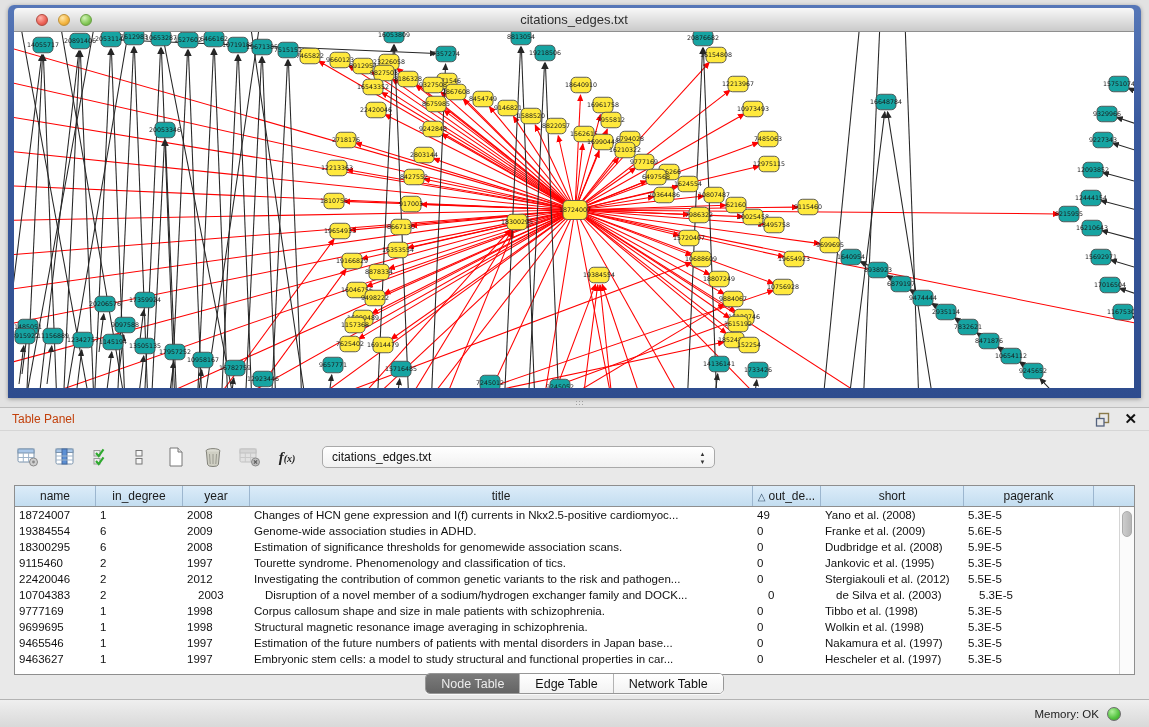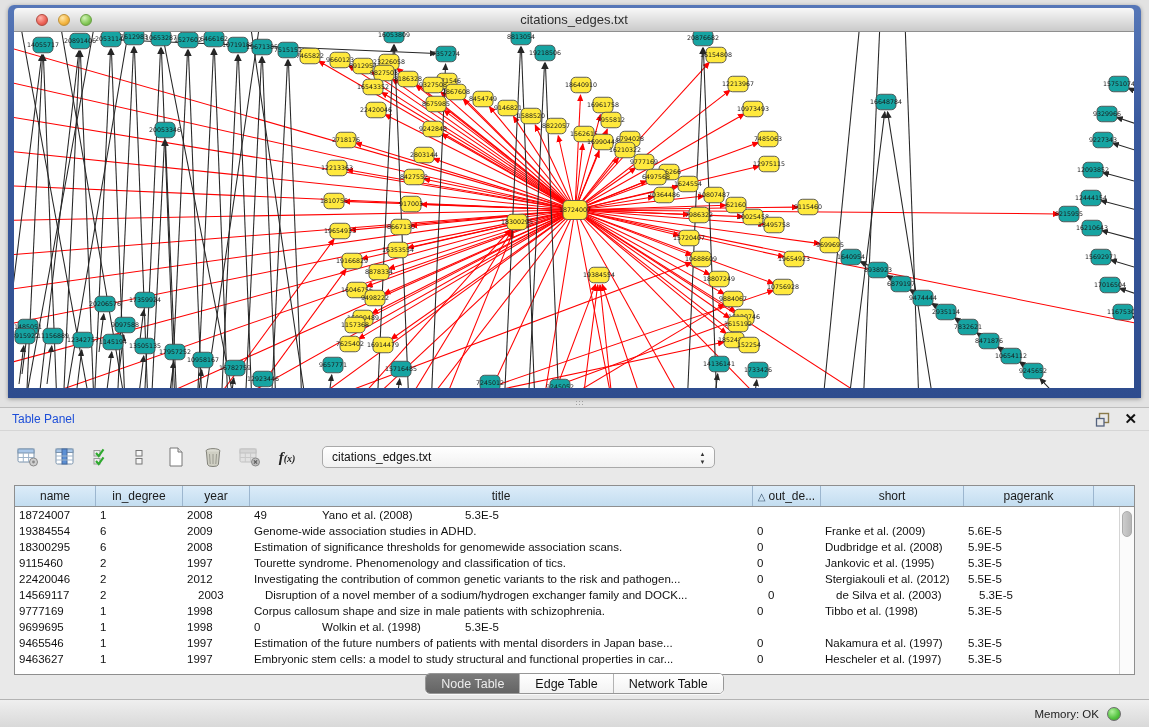--- a/index.html
+++ b/index.html
@@ -24,21 +24,21 @@
   
   #divider { position:absolute; left:0; top:398px; width:1149px; height:9px; }
   #divider .grip { position:absolute; left:50%; top:2px; width:10px; height:5px;
     background:radial-gradient(circle,#9a9a9a 30%,transparent 32%) 0 0/3px 3px; opacity:.9; }
 
   
   #table-panel { position:absolute; left:0; top:407px; width:1149px; height:292px;
     background:#e9e9e9; border-top:1px solid #bdbdbd; }
   .panel-header { height:23px; display:flex; align-items:center; padding:0 12px 0 12px;
     border-bottom:1px solid #d6d6d6; }
-  .panel-title { font-size:12px; color:#1d4ed8; }
+  .panel-title { font-size:12px; color:#c2410c; }
   .panel-header .spacer { flex:1; }
   .panel-hbtn { background:none; border:none; margin-left:14px; cursor:pointer; display:flex; align-items:center; }
   .close-x { font-size:15px; font-weight:bold; color:#111; line-height:14px; }
 
   .toolbar { height:52px; display:flex; align-items:center; padding-left:14px; }
   .tb-btn { background:none; border:none; margin-right:9px; width:28px; height:26px;
     display:flex; align-items:center; justify-content:center; cursor:pointer; }
   .fx { font-family:"Liberation Serif",serif; font-style:italic; font-weight:bold; font-size:15px; color:#222; }
   .fx small { font-size:10px; font-weight:bold; }
   .combo { width:393px; height:22px; margin-left:12px; background:linear-gradient(#ffffff,#f1f1f1);
@@ -640,20 +640,21 @@
         <div class="th" style="width: 503px;">title</div>
         <div class="th" style="width: 68px;"><span class="sort">△</span>out_de...</div>
         <div class="th" style="width: 143px;">short</div>
         <div class="th" style="width: 130px;">pagerank</div>
       </div>
     <div class="tbody">
         <div class="tr">
           <div class="td" style="width: 81px;">18724007</div>
           <div class="td" style="width: 87px;">1</div>
           <div class="td" style="width: 67px;">2008</div>
+          <div class="td" style="width: 503px;">Changes of HCN gene expression and I(f) currents in Nkx2.5-positive cardiomyoc...</div>
           <div class="td" style="width: 68px;">49</div>
           <div class="td" style="width: 143px;">Yano et al. (2008)</div>
           <div class="td" style="width: 130px;">5.3E-5</div>
         </div>
         <div class="tr">
           <div class="td" style="width: 81px;">19384554</div>
           <div class="td" style="width: 87px;">6</div>
           <div class="td" style="width: 67px;">2009</div>
           <div class="td" style="width: 503px;">Genome-wide association studies in ADHD.</div>
           <div class="td" style="width: 68px;">0</div>
@@ -681,41 +682,42 @@
         <div class="tr">
           <div class="td" style="width: 81px;">22420046</div>
           <div class="td" style="width: 87px;">2</div>
           <div class="td" style="width: 67px;">2012</div>
           <div class="td" style="width: 503px;">Investigating the contribution of common genetic variants to the risk and pathogen...</div>
           <div class="td" style="width: 68px;">0</div>
           <div class="td" style="width: 143px;">Stergiakouli et al. (2012)</div>
           <div class="td" style="width: 130px;">5.5E-5</div>
         </div>
         <div class="tr">
-          <div class="td" style="width: 81px;">14569117</div>
+          <div class="td" style="width: 81px;">10704383</div>
           <div class="td" style="width: 87px;">2</div>
           <div class="td" style="width: 67px; margin-left: 11px;">2003</div>
           <div class="td" style="width: 503px;">Disruption of a novel member of a sodium/hydrogen exchanger family and DOCK...</div>
           <div class="td" style="width: 68px;">0</div>
           <div class="td" style="width: 143px;">de Silva et al. (2003)</div>
           <div class="td" style="width: 130px;">5.3E-5</div>
         </div>
         <div class="tr">
           <div class="td" style="width: 81px;">9777169</div>
           <div class="td" style="width: 87px;">1</div>
           <div class="td" style="width: 67px;">1998</div>
           <div class="td" style="width: 503px;">Corpus callosum shape and size in male patients with schizophrenia.</div>
           <div class="td" style="width: 68px;">0</div>
           <div class="td" style="width: 143px;">Tibbo et al. (1998)</div>
           <div class="td" style="width: 130px;">5.3E-5</div>
         </div>
         <div class="tr">
           <div class="td" style="width: 81px;">9699695</div>
           <div class="td" style="width: 87px;">1</div>
           <div class="td" style="width: 67px;">1998</div>
+          <div class="td" style="width: 503px;">Structural magnetic resonance image averaging in schizophrenia.</div>
           <div class="td" style="width: 68px;">0</div>
           <div class="td" style="width: 143px;">Wolkin et al. (1998)</div>
           <div class="td" style="width: 130px;">5.3E-5</div>
         </div>
         <div class="tr">
           <div class="td" style="width: 81px;">9465546</div>
           <div class="td" style="width: 87px;">1</div>
           <div class="td" style="width: 67px;">1997</div>
           <div class="td" style="width: 503px;">Estimation of the future numbers of patients with mental disorders in Japan base...</div>
           <div class="td" style="width: 68px;">0</div>

